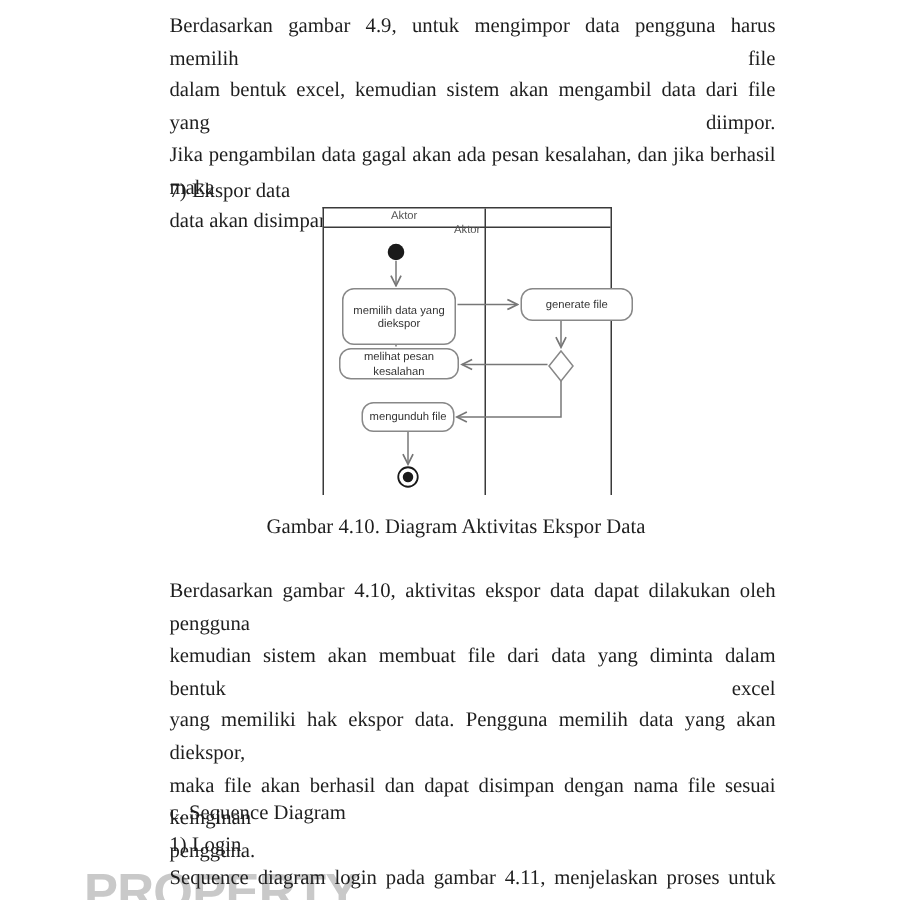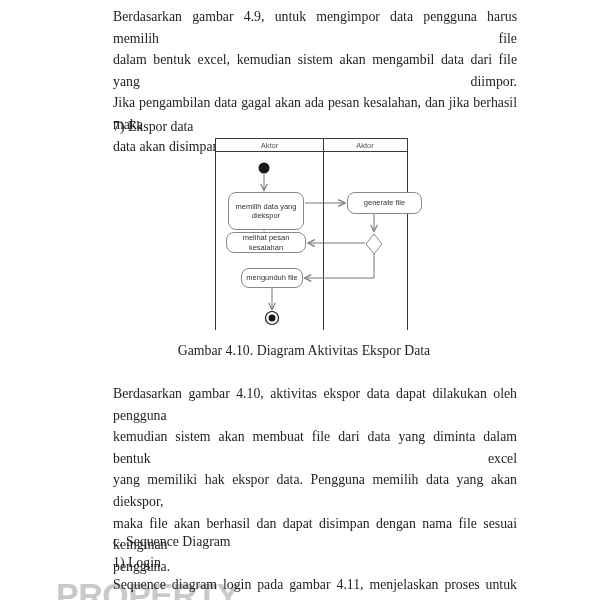--- a/index.html
+++ b/index.html
@@ -20,21 +20,21 @@
     font-size:13.8px;line-height:21.6px;z-index:2;
   }
   
   .diagram{
     position:absolute;left:215px;top:138px;width:193px;height:192px;
     border-top:1px solid #3a3a3a;border-left:1px solid #3a3a3a;border-right:1px solid #3a3a3a;
     box-sizing:border-box;background:#ffffff;z-index:2;
   }
   .lane-header{
     display:flex;height:13px;border-bottom:1px solid #3a3a3a;box-sizing:border-box;
-    font-family:"Liberation Sans",sans-serif;font-size:7.5px;color:#555;
+    font-family:"Liberation Sans",sans-serif;font-size:7.5px;color:#555;flex-direction:column;
   }
   .lane-cell{display:flex;align-items:center;justify-content:center;height:100%;}
   .lane-cell.aktor{width:107px;}
   .lane-cell.sistem{flex:1;}
   .lane-divider{position:absolute;left:107px;top:0;bottom:0;width:1px;background:#3a3a3a;z-index:1;}
   .flow-svg{position:absolute;left:0;top:0;z-index:2;}
   .node{
     position:absolute;background:#fff;border:1px solid #888;border-radius:8px;
     font-family:"Liberation Sans",sans-serif;font-size:7.5px;line-height:1.25;color:#333;
     display:flex;align-items:center;justify-content:center;text-align:center;

